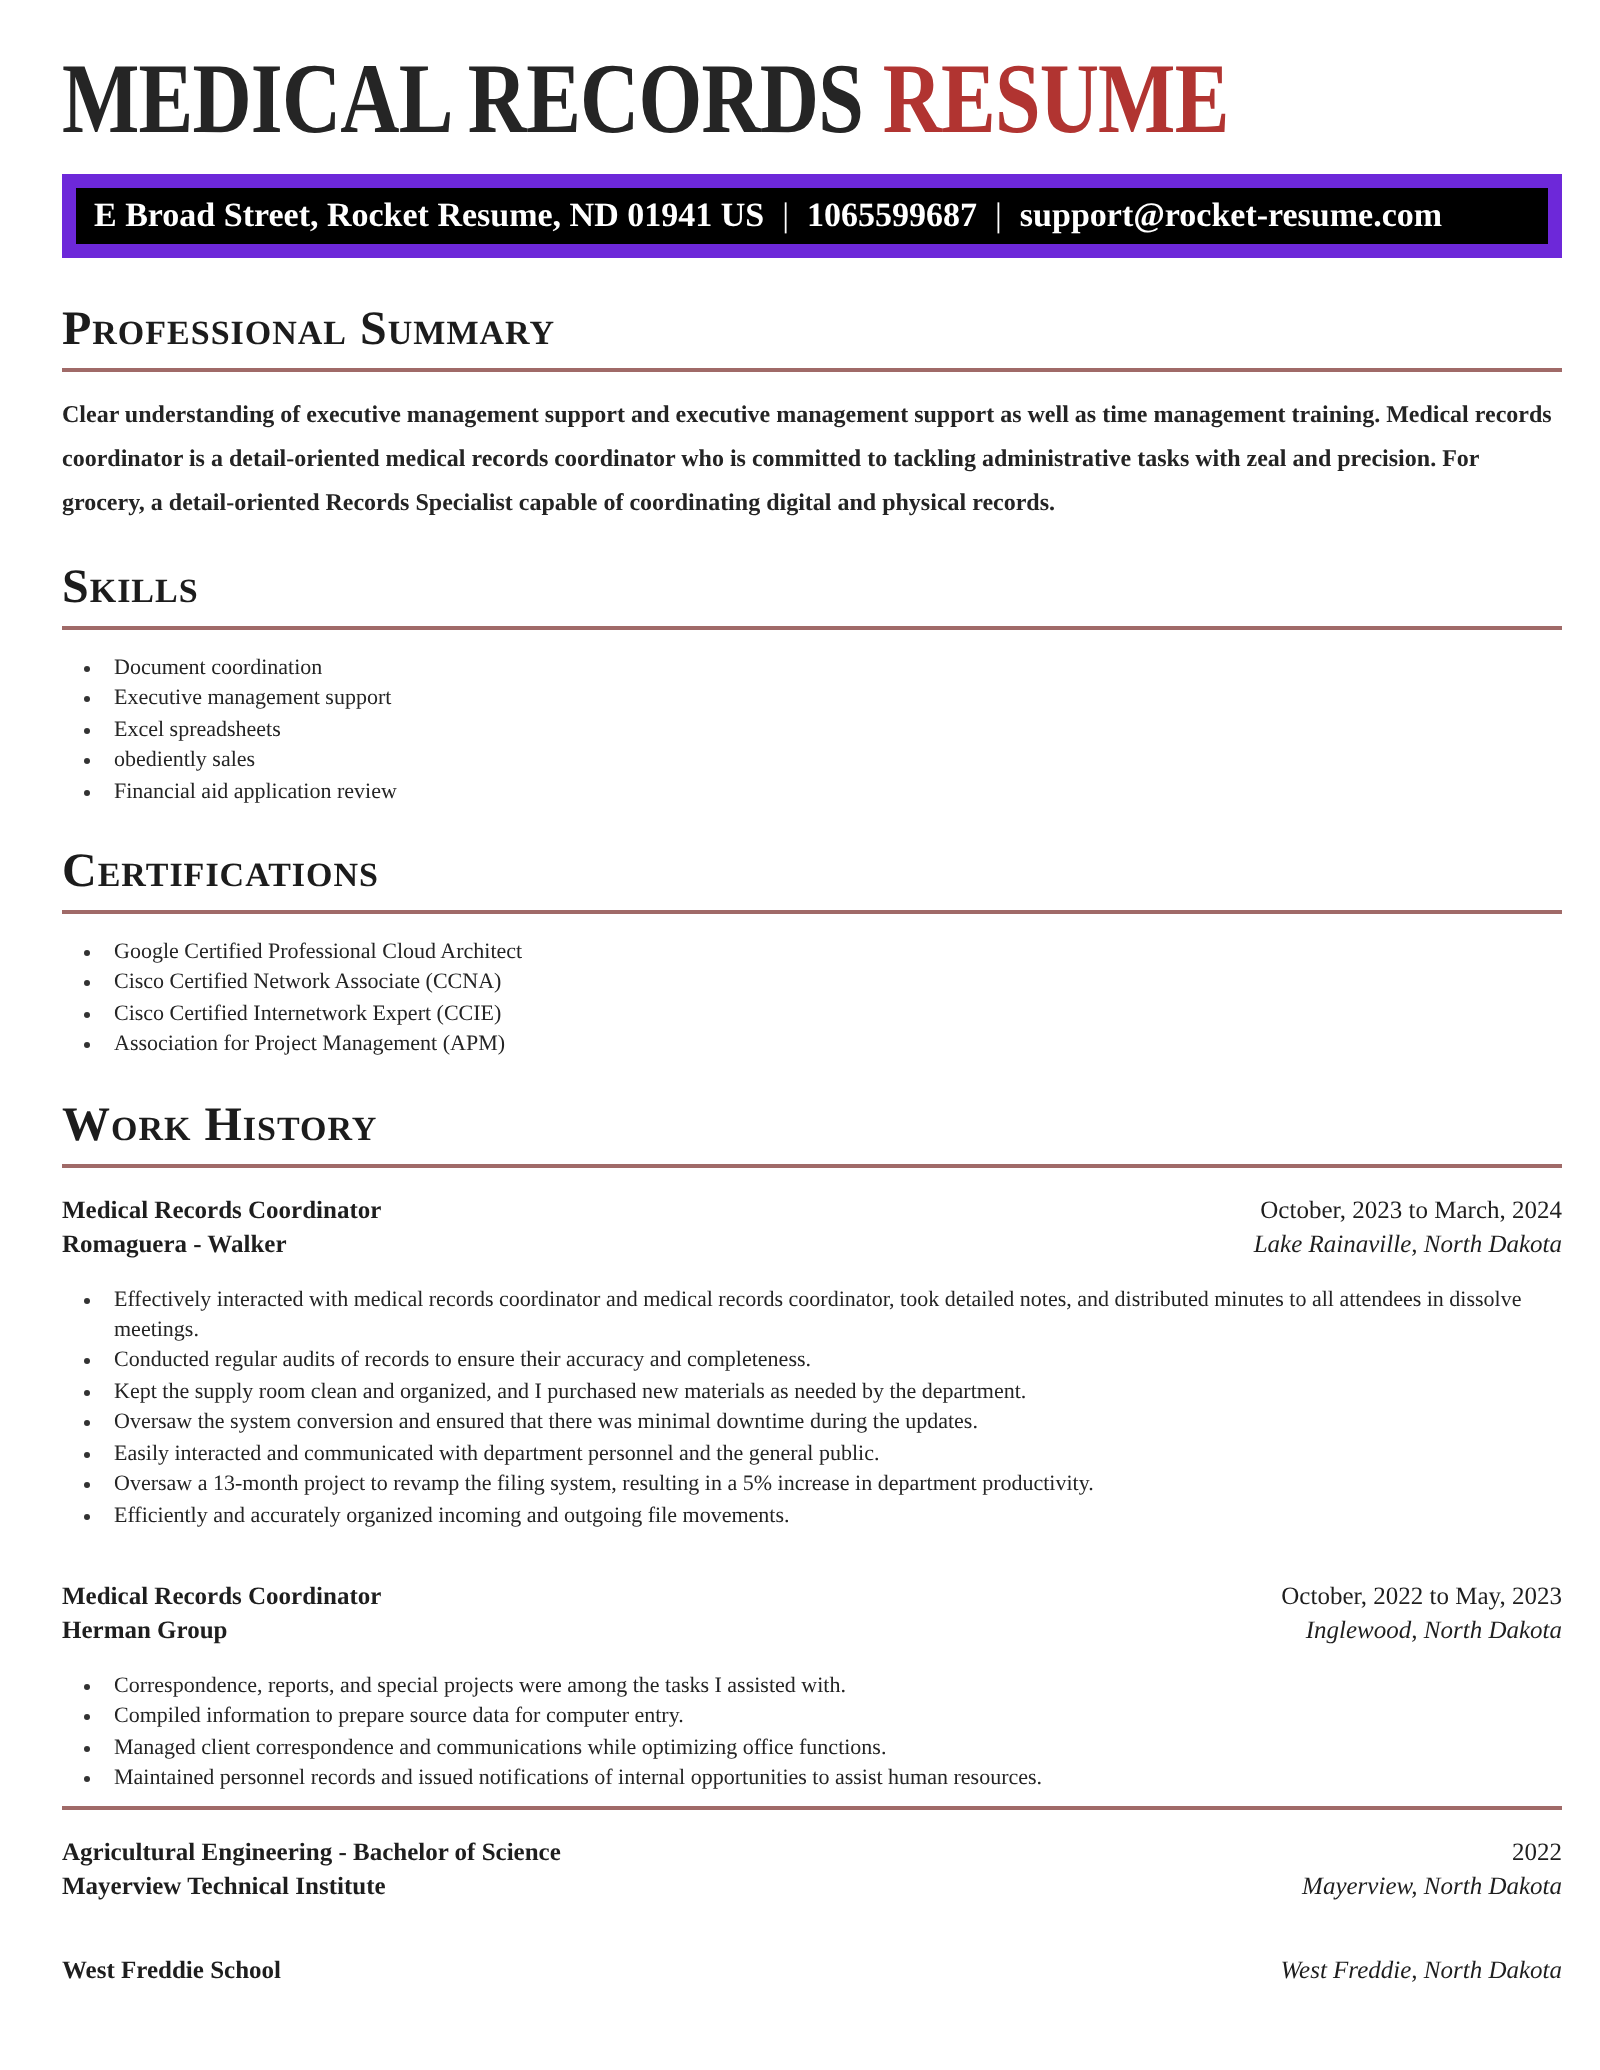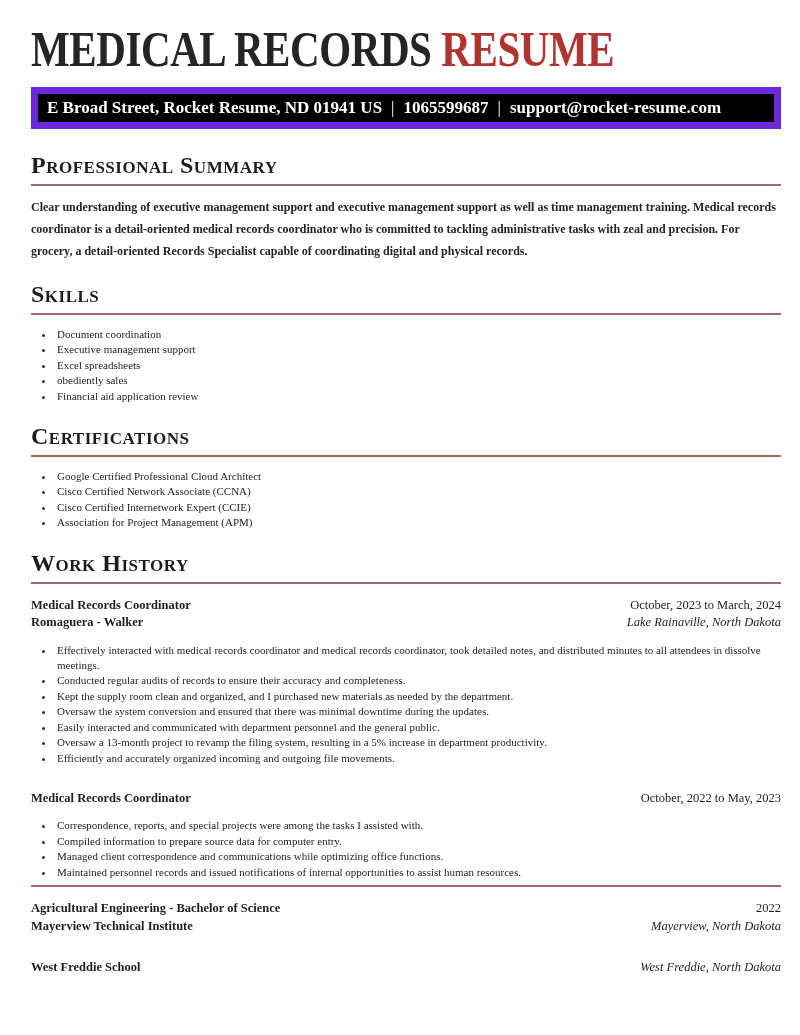--- a/index.html
+++ b/index.html
@@ -164,20 +164,24 @@
         <li>Oversaw a 13-month project to revamp the filing system, resulting in a 5% increase in department productivity.</li>
         <li>Efficiently and accurately organized incoming and outgoing file movements.</li>
       </ul>
     </div>
 
     <div class="entry">
       <div class="entry-row">
         <span class="left">Medical Records Coordinator</span>
         <span class="right">October, 2022 to May, 2023</span>
       </div>
+      <div class="entry-row">
+        <span class="left">Herman Group</span>
+        <span class="right italic">Inglewood, North Dakota</span>
+      </div>
       <ul class="bullet-list">
         <li>Correspondence, reports, and special projects were among the tasks I assisted with.</li>
         <li>Compiled information to prepare source data for computer entry.</li>
         <li>Managed client correspondence and communications while optimizing office functions.</li>
         <li>Maintained personnel records and issued notifications of internal opportunities to assist human resources.</li>
       </ul>
     </div>
   </section>
 
   <section>

